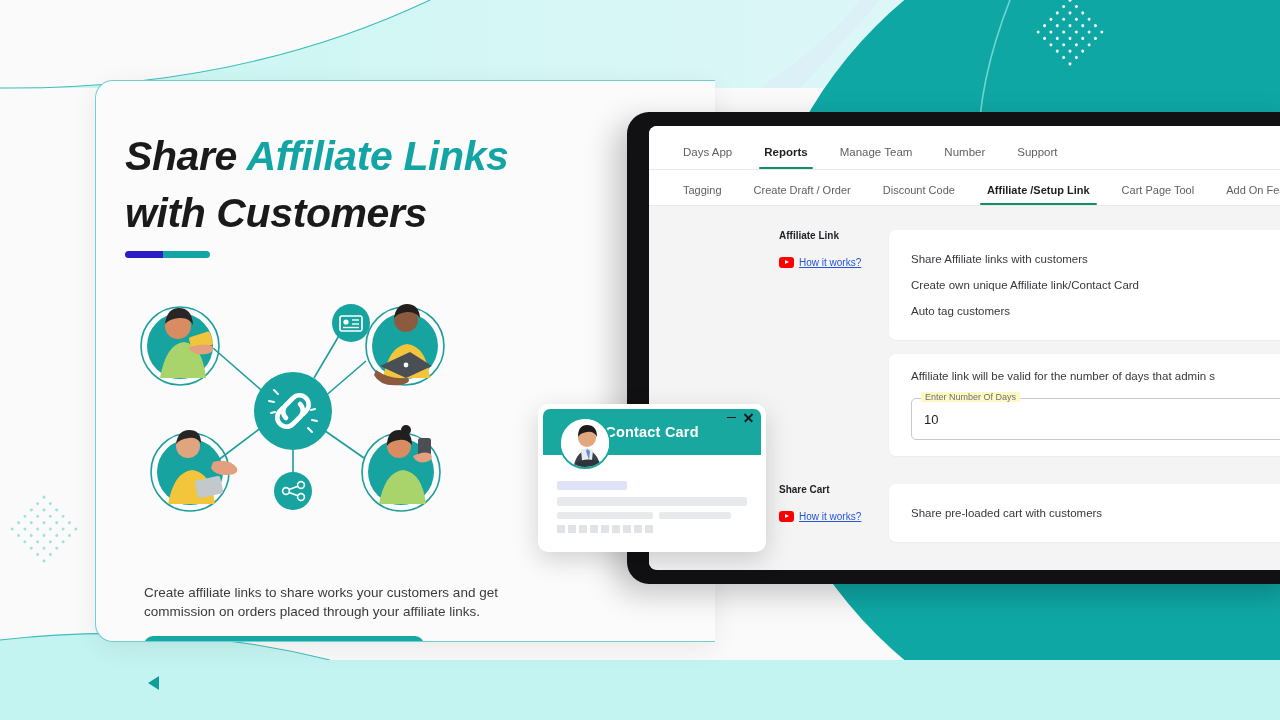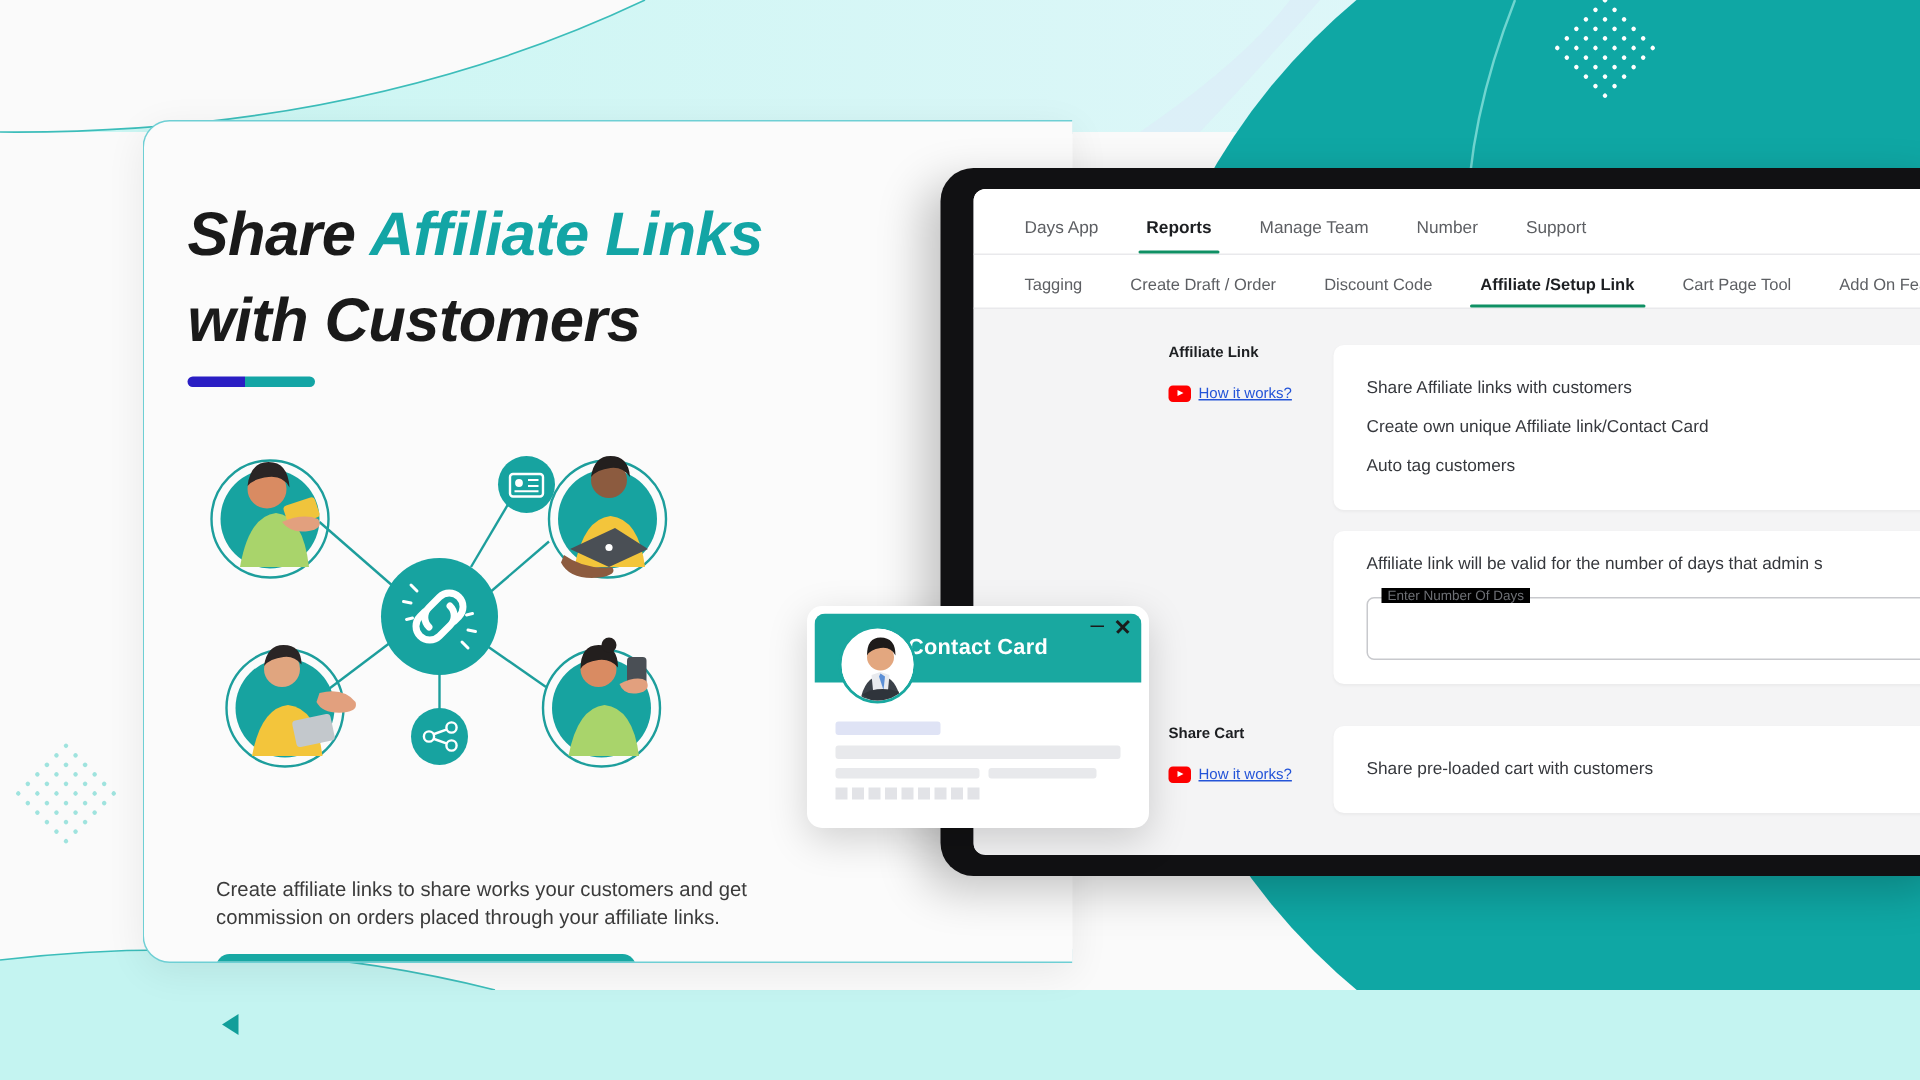--- a/index.html
+++ b/index.html
@@ -165,21 +165,21 @@
 
   .field {
     position:relative;
     border:1px solid #c8c9cd; border-radius:5px;
     height:42px; padding:0 12px;
     display:flex; align-items:center;
     background:#fff;
   }
   .field-legend {
     position:absolute; left:9px; top:-7px;
-    background:#000000; padding:0 4px;
+    background:#fef9c3; padding:0 4px;
     font-size:9px; color:#6e7075;
   }
   .field-value {
     font-size:13px; color:#1d1f22;
     border:none; outline:none; background:transparent;
     width:100%; font-family:"Liberation Sans", sans-serif;
   }
 
   
   .contact-card {
@@ -471,20 +471,21 @@
           <div class="section-panels">
             <div class="panel">
               <div class="panel-line">Share Affiliate links with customers</div>
               <div class="panel-line">Create own unique Affiliate link/Contact Card</div>
               <div class="panel-line">Auto tag customers</div>
             </div>
             <div class="panel">
               <div class="panel-note">Affiliate link will be valid for the number of days that admin s</div>
               <div class="field">
                 <span class="field-legend">Enter Number Of Days</span>
+                <input class="field-value" value="10" style="">
               </div>
             </div>
           </div>
         </div>
 
         <div class="section" style="margin-top:14px;">
           <div class="section-label">
             <div class="section-title">Share Cart</div>
             <div class="howitworks">
               <span class="yt-badge"></span>

